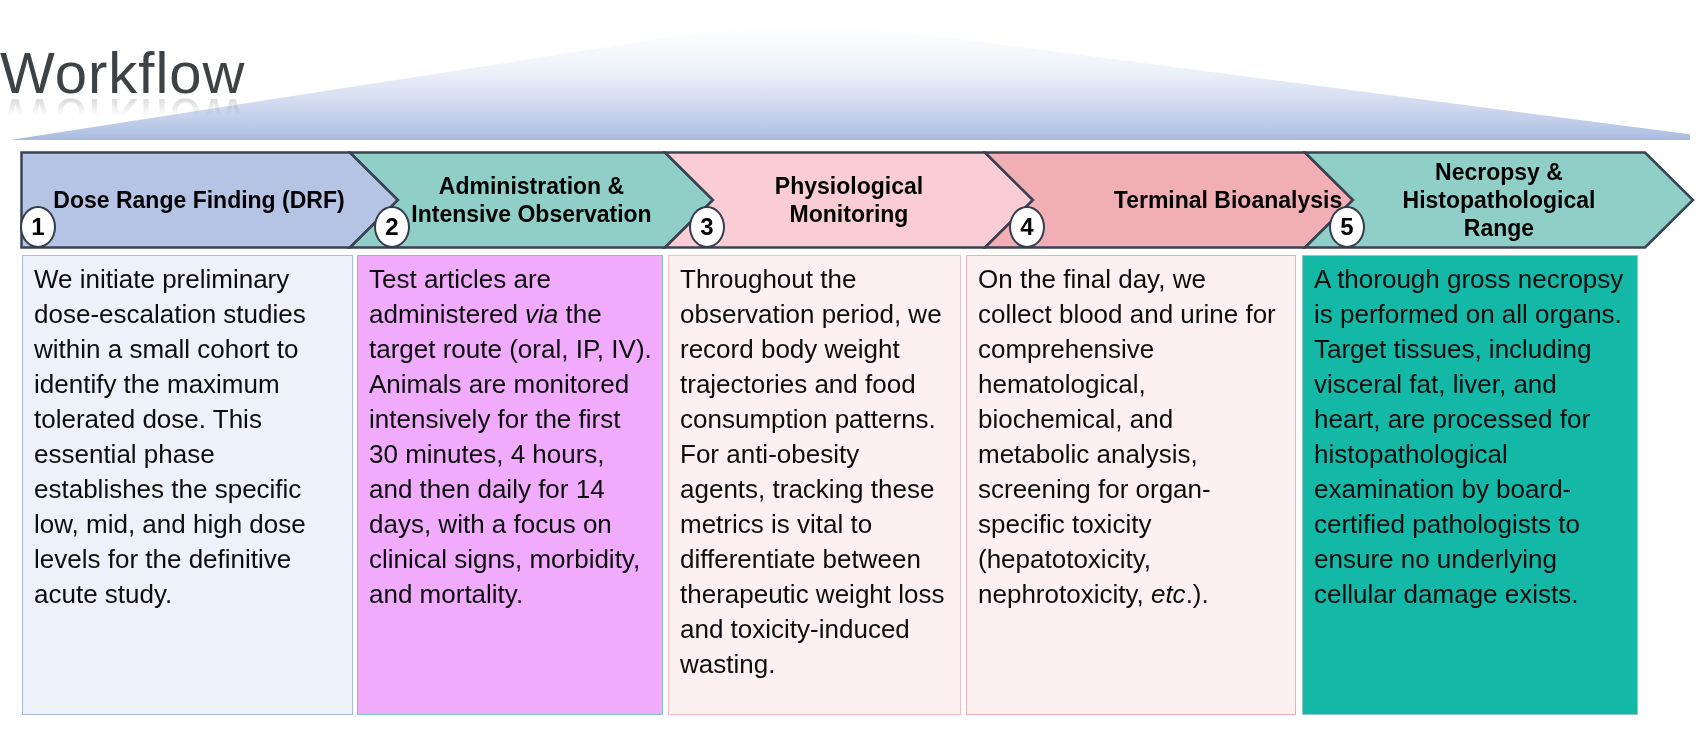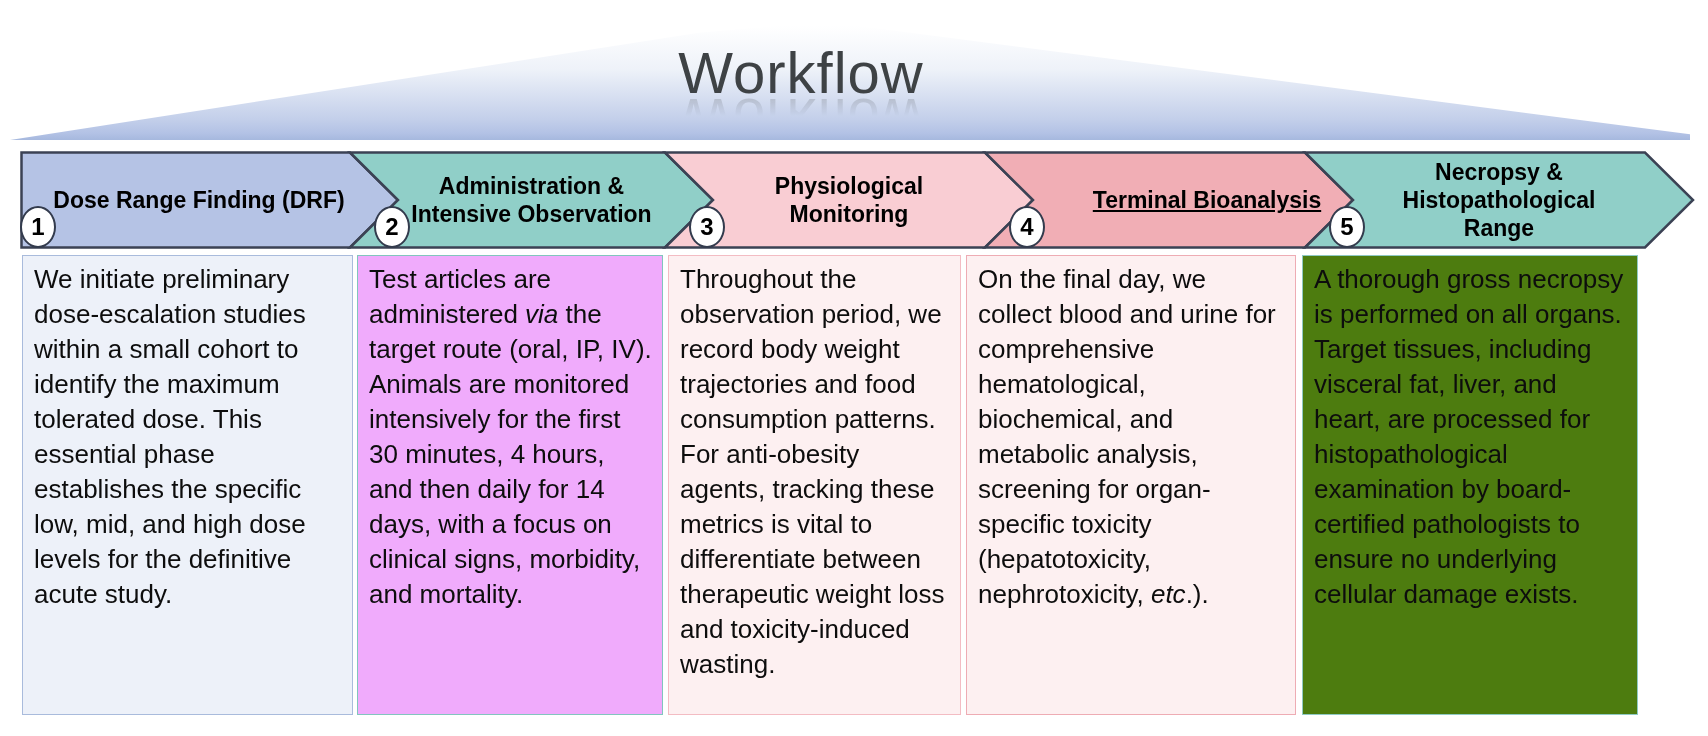--- a/index.html
+++ b/index.html
@@ -9,21 +9,21 @@
     font-family:"Liberation Sans", sans-serif;
   }
 
   
   .banner-shape {
     position:absolute; left:10px; top:26px; width:1680px; height:114px;
     background:linear-gradient(180deg,#ffffff 0%,#eef2f9 38%,#c3cfea 82%,#b3c2e5 94%,#a6b8de 100%);
     clip-path:polygon(0% 100%, 41% 6%, 45.5% 0%, 50.5% 0%, 100% 95%, 100% 100%);
   }
   .title-wrap {
-    position:absolute; left:0; top:44px; width:1516px; text-align:center; line-height:1;margin-left:43px;
+    position:absolute; left:0; top:44px; width:1516px; text-align:left; line-height:1;
   }
   .page-title {
     font-size:58px; letter-spacing:1px; color:#3e4245;
   }
   .title-reflection {
     font-size:58px; letter-spacing:1px; color:#3e4245;
     transform:scaleY(-1); opacity:.32; margin-top:-12px;
     -webkit-mask-image:linear-gradient(to bottom, rgba(0,0,0,0) 55%, rgba(0,0,0,.9) 100%);
             mask-image:linear-gradient(to bottom, rgba(0,0,0,0) 55%, rgba(0,0,0,.9) 100%);
   }
@@ -78,21 +78,21 @@
     <div class="arrow-label" style="left: 350px; width: 323px;">
       <div>Administration &amp;</div>
       <div>Intensive Observation</div>
     </div>
     <div class="step-circle" style="left: 354px; background: rgb(255, 255, 255); border-color: rgb(51, 59, 77);">2</div>
     <div class="arrow-label" style="left: 665px; width: 328px;">
       <div>Physiological</div>
       <div>Monitoring</div>
     </div>
     <div class="step-circle" style="left: 669px; background: rgb(255, 255, 255); border-color: rgb(51, 59, 77);">3</div>
-    <div class="arrow-label" style="left: 1023px; width: 328px; text-decoration: underline;">
+    <div class="arrow-label" style="left: 1044px; width: 328px;">
       <div>Terminal Bioanalysis</div>
     </div>
     <div class="step-circle" style="left: 989px; background: rgb(255, 255, 255); border-color: rgb(51, 59, 77);">4</div>
     <div class="arrow-label" style="left: 1305px; width: 348px;">
       <div>Necropsy &amp;</div>
       <div>Histopathological</div>
       <div>Range</div>
     </div>
     <div class="step-circle" style="left: 1309px; background: rgb(255, 255, 255); border-color: rgb(51, 59, 77);">5</div>
   </div>
@@ -107,16 +107,16 @@
   </div>
 
   <div class="card" style="left: 668px; width: 293px; background: rgb(253, 240, 241); border-color: rgb(243, 188, 195);">
     <p class="card-text" style="color: rgb(13, 13, 13);"><span>Throughout the observation period, we record body weight trajectories and food consumption patterns. For anti-obesity agents, tracking these metrics is vital to differentiate between therapeutic weight loss and toxicity-induced wasting.</span></p>
   </div>
 
   <div class="card" style="left: 966px; width: 330px; background: rgb(253, 240, 241); border-color: rgb(238, 172, 180);">
     <p class="card-text" style="color: rgb(13, 13, 13);"><span>On the final day, we collect blood and urine for comprehensive hematological, biochemical, and metabolic analysis, screening for organ-specific toxicity (hepatotoxicity, nephrotoxicity, </span><span class="it">etc</span><span>.).</span></p>
   </div>
 
-  <div class="card" style="left: 1302px; width: 336px; background: #4d7c0f; border-color: rgb(143, 201, 195);">
+  <div class="card" style="left: 1302px; width: 336px; background: #14b8a6; border-color: rgb(143, 201, 195);">
     <p class="card-text" style="color: rgb(13, 13, 13);"><span>A thorough gross necropsy is performed on all organs. Target tissues, including visceral fat, liver, and heart, are processed for histopathological examination by board-certified pathologists to ensure no underlying cellular damage exists.</span></p>
   </div>
 </div>
 
 </body></html>

